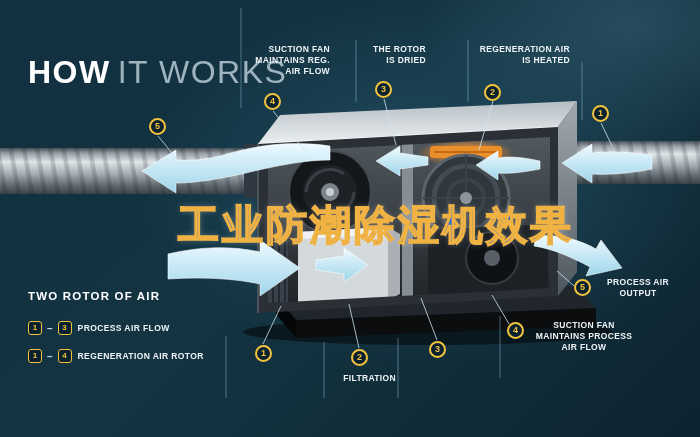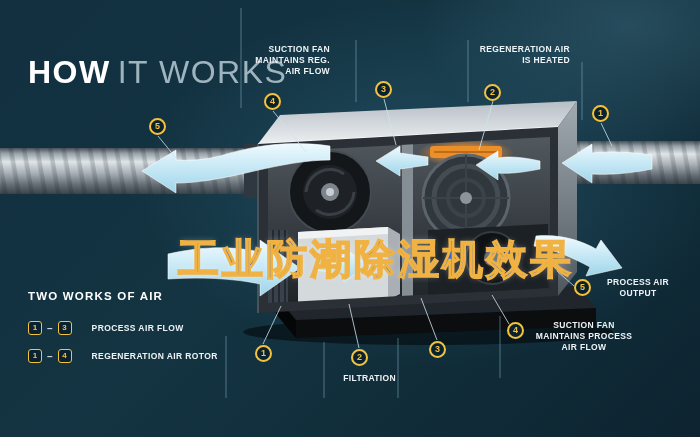--- a/index.html
+++ b/index.html
@@ -12,41 +12,40 @@
       linear-gradient(135deg,#123040 0%,#143442 45%,#0d2430 100%);
   }
   .gfx{position:absolute;left:0;top:0;z-index:1;}
   .title{position:absolute;left:28px;top:14px;z-index:5;font-size:32px;letter-spacing:1.5px;color:#ffffff;font-weight:bold;white-space:nowrap;margin-top:40px;}
   .title .secondary{font-weight:normal;color:#9fb4bf;margin-left:7px;}
   .watermark{
     position:absolute;left:178px;top:198px;z-index:6;font-size:41px;font-weight:bold;
     color:#2b6ad4;letter-spacing:3px;white-space:nowrap;
     -webkit-text-stroke:1.5px #f0b243;
     text-shadow:0 0 6px rgba(255,255,255,.35);
-    margin-top:34px;
   }
   .lab{
     position:absolute;z-index:5;color:#edf3f6;font-size:8.5px;font-weight:bold;
     letter-spacing:.35px;line-height:1.3;text-align:right;text-transform:uppercase;
   }
   .lab.alignleft{text-align:center;}
   .badge{
     position:absolute;z-index:5;width:17px;height:17px;box-sizing:border-box;
     border:2px solid #f3c33d;border-radius:50%;background:#0a2230;color:#f3c33d;
     font-size:9px;font-weight:bold;line-height:13px;text-align:center;
   }
   .legend-heading{position:absolute;left:28px;top:290px;z-index:5;color:#ffffff;font-size:11.5px;font-weight:bold;letter-spacing:1.2px;}
   .legend-row{position:absolute;z-index:5;display:flex;align-items:center;gap:5px;}
   .legend-badge{
     display:inline-block;width:14px;height:14px;box-sizing:border-box;border:1.5px solid #f3c33d;
     border-radius:3px;background:#0a2230;color:#f3c33d;font-size:8px;font-weight:bold;
     line-height:11px;text-align:center;
   }
   .legend-dash{color:#cdd8de;font-size:10px;font-weight:bold;}
-  .legend-label{color:#edf3f6;font-size:8.5px;font-weight:bold;letter-spacing:.4px;margin-left:15px;}
+  .legend-label{color:#edf3f6;font-size:8.5px;font-weight:bold;letter-spacing:.4px;margin-left:1px;}
 </style>
 </head>
 <body>
 
 <div class="stage">
 
   <svg class="gfx" width="700" height="437" viewBox="0 0 700 437">
     <defs>
       <linearGradient id="ductGrad" x1="0" y1="0" x2="0" y2="1">
         <stop offset="0" stop-color="#49525a"></stop>
@@ -188,41 +187,42 @@
 
   <div class="title"><span>HOW</span><span class="secondary">IT WORKS</span></div>
 
   <div class="watermark">工业防潮除湿机效果</div>
 
   <div class="badge" style="left:149px;top:118px">5</div>
 
   <div class="lab" style="left:252px;top:44px;width:78px">SUCTION FAN MAINTAINS REG. AIR FLOW</div>
   <div class="badge" style="left:264px;top:93px">4</div>
 
+  <div class="lab" style="left:364px;top:44px;width:62px">THE ROTOR IS DRIED</div>
   <div class="badge" style="left:375px;top:81px">3</div>
 
   <div class="lab" style="left:474px;top:44px;width:96px">REGENERATION AIR IS HEATED</div>
   <div class="badge" style="left:484px;top:84px">2</div>
 
   <div class="badge" style="left:592px;top:105px">1</div>
 
   <div class="badge" style="left:255px;top:345px">1</div>
 
   <div class="badge" style="left:351px;top:349px">2</div>
   <div class="lab" style="left:330px;top:373px;width:66px">FILTRATION</div>
 
   <div class="badge" style="left:429px;top:341px">3</div>
 
   <div class="badge" style="left:507px;top:322px">4</div>
   <div class="lab alignleft" style="left:534px;top:320px;width:100px">SUCTION FAN MAINTAINS PROCESS AIR FLOW</div>
 
   <div class="badge" style="left:574px;top:279px">5</div>
   <div class="lab alignleft" style="left:602px;top:277px;width:72px">PROCESS AIR OUTPUT</div>
 
-  <div class="legend-heading">TWO WORKS OF AIR</div>
+  <div class="legend-heading">TWO ROTOR OF AIR</div>
   <div class="legend-row" style="left:28px;top:321px">
     <span class="legend-badge">1</span>
     <span class="legend-dash">–</span>
     <span class="legend-badge">3</span>
     <span class="legend-label">PROCESS AIR FLOW</span>
   </div>
   <div class="legend-row" style="left:28px;top:349px">
     <span class="legend-badge">1</span>
     <span class="legend-dash">–</span>
     <span class="legend-badge">4</span>

